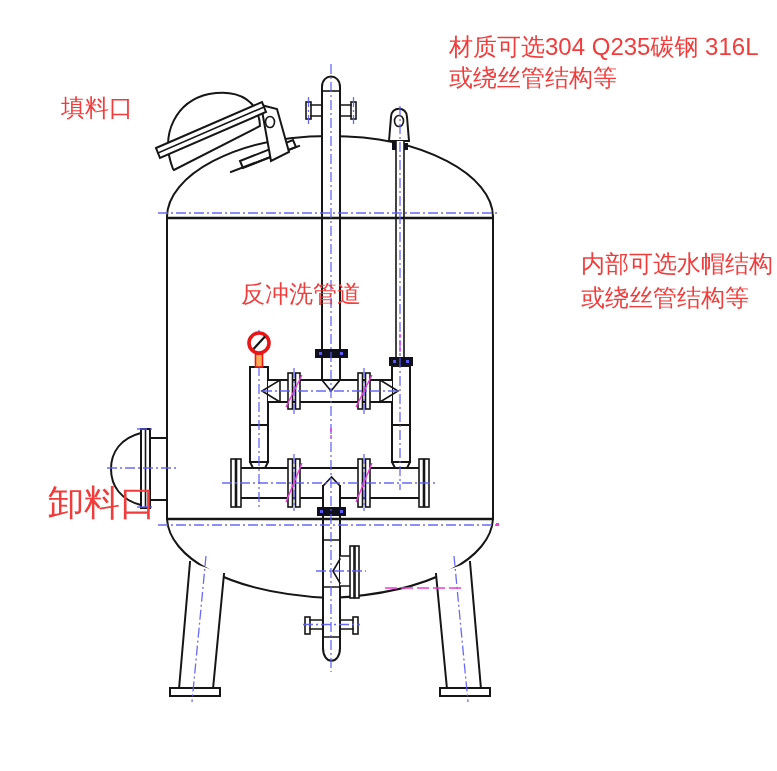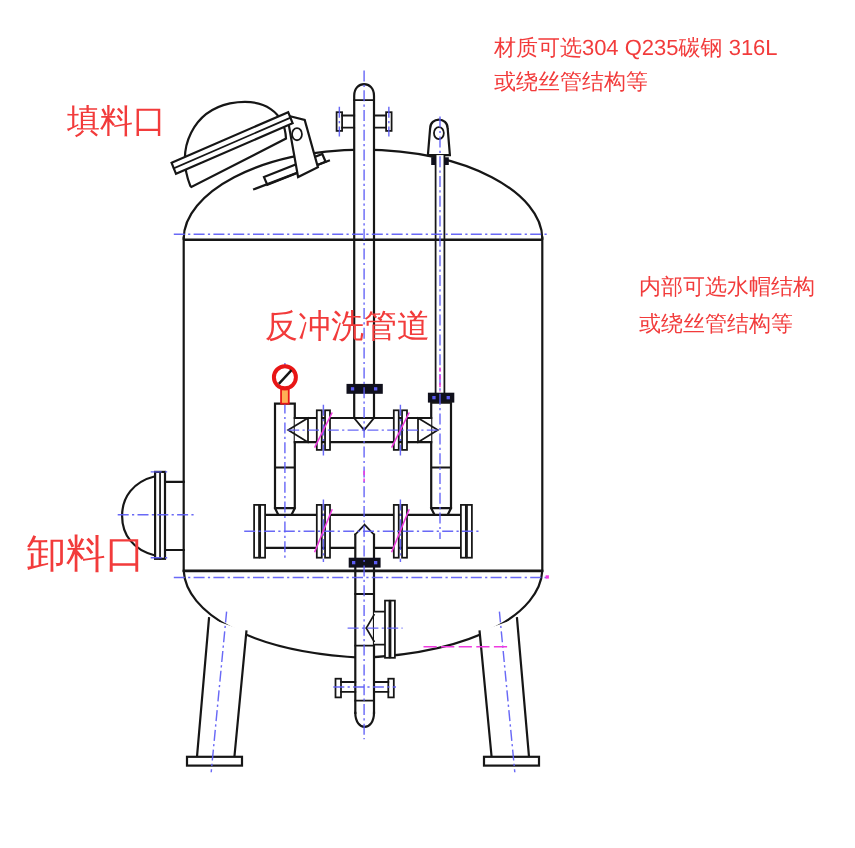--- a/index.html
+++ b/index.html
@@ -19,23 +19,23 @@
   .dark{fill:#10101c;stroke:none;}
   .bluedot{fill:var(--centerline_blue,#5c5cf5);stroke:none;}
   .cl{stroke:var(--centerline_blue,#5c5cf5);fill:none;stroke-width:1.3;stroke-dasharray:10 3 2 3;opacity:.92;}
   .mg{stroke:var(--weld_mark_magenta,#ef3ae0);fill:none;stroke-width:1.4;}
   .seam{stroke:var(--drawing_line,#161616);fill:none;stroke-width:2.4;}
   
   .label{
     position:absolute;color:var(--annotation_red,#f23b3b);
     white-space:nowrap;line-height:1.08;font-weight:500;
   }
-  .label.lg{font-size:30px;}
-  .label.xl{font-size:36px;}
-  .label.note{font-size:20px;}
+  .label.lg{font-size:24px;}
+  .label.xl{font-size:36px;margin-left:24px;}
+  .label.note{font-size:24px;}
 </style>
 </head>
 <body>
 
 <div id="stage">
 
   <svg id="drawing" width="777" height="771" viewBox="0 0 777 771">
 
     <g>
       <path class="ln" d="M167,217 C167,176 235,136 330,136 C425,136 493,176 493,217"></path>

